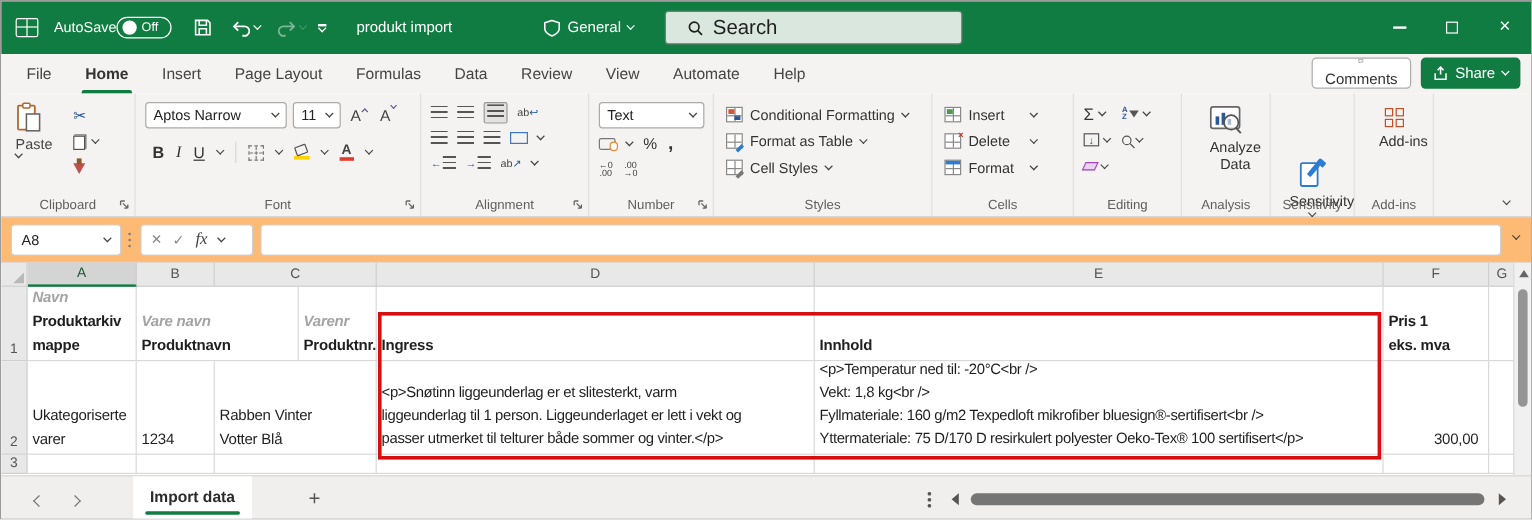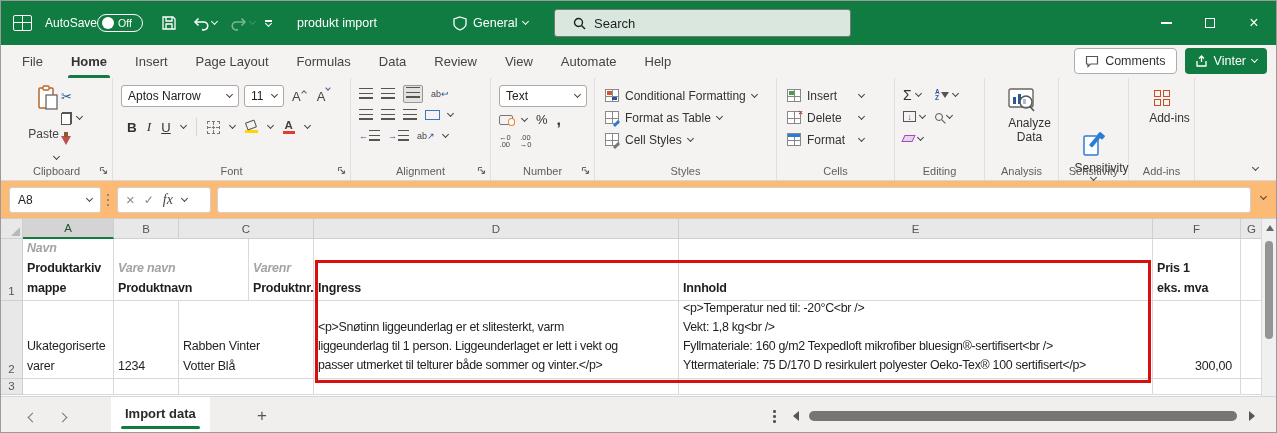--- a/index.html
+++ b/index.html
@@ -27,42 +27,42 @@
   .toggle .pill { width:46px; height:18px; border:1.4px solid #fff; border-radius:10px; display:flex; align-items:center; padding:0 4px; gap:4px; }
   .toggle .knob { width:12px; height:12px; background:#fff; border-radius:50%; }
   .toggle .state { font-size:10.5px; color:#fff; }
   .qat-save { left:160px; }
   .qat-undo { left:192px; gap:3px; }
   .qat-redo { left:230px; gap:3px; opacity:.45; }
   .qat-more { left:264px; flex-direction:column; justify-content:center; gap:2px; }
   .qat-more .bar { width:7px; height:1.3px; background:#fff; }
   .doc-title { left:296px; font-size:12.5px; }
   .privacy { left:452px; gap:6px; font-size:12.5px; }
-  .searchbox { position:absolute; left:553px; top:8px; width:297px; height:28px; background:#d9e7df; border:1px solid #6f7d74; border-radius:3px; display:flex; align-items:center; gap:8px; padding-left:18px; color:#1f1f1f; font-size:13px; }
+  .searchbox { position:absolute; left:553px; top:8px; width:248px; height:28px; background:#d9e7df; border:1px solid #6f7d74; border-radius:3px; display:flex; align-items:center; gap:8px; padding-left:18px; color:#1f1f1f; font-size:17px; }
   .win-btn { position:absolute; top:0; width:44px; height:44px; display:flex; align-items:center; justify-content:center; color:#fff; }
   .win-min { right:88px; } .win-min .bar { width:11px; height:1.4px; background:#fff; }
   .win-max { right:44px; } .win-max .sq { width:10px; height:10px; border:1.3px solid #fff; }
   .win-close { right:0; font-size:16px; }
 
   
   .tabrow { position:relative; height:33px; background:#f5f3f2; display:flex; align-items:center; gap:22px; padding-left:18px; }
   .rtab { position:relative; font-size:13px; color:#444; padding:0 3px; height:100%; display:flex; align-items:center; }
   .rtab.active { font-weight:700; color:#333; }
   .rtab.active::after { content:""; position:absolute; left:0; right:0; bottom:0; height:3px; background:#107c41; border-radius:2px 2px 0 0; }
   .tab-actions { position:absolute; right:9px; top:3px; display:flex; gap:8px; align-items:center; }
-  .btn-comments { display:flex; align-items:center; gap:6px; border:1px solid #adadad; border-radius:4px; background:#fff; height:26px; padding:0 10px; font-size:12.5px; color:#333; }
+  .btn-comments { display:flex; align-items:center; gap:6px; border:1px solid #adadad; border-radius:4px; background:#fff; height:26px; padding:0 10px; font-size:12.5px; color:#333;flex-direction:column; }
   .btn-share { display:flex; align-items:center; gap:6px; border-radius:4px; background:#107c41; height:26px; padding:0 10px; font-size:12.5px; color:#fff; }
 
   
   .ribbon { position:relative; height:103px; background:#f5f3f2; border-bottom:1px solid #d8d6d4; display:flex; }
   .rgroup { position:relative; border-right:1px solid #e1dfdd; height:100%; padding-top:7px; }
   .rcaption { position:absolute; bottom:3px; left:0; right:0; text-align:center; font-size:11px; color:#605e5c; }
   .launcher { position:absolute; bottom:5px; right:4px; }
   .g-clipboard { width:112px; display:flex; }
-  .paste-big { margin-left:12px; width:46px; display:flex; flex-direction:column; align-items:flex-end; gap:16px; }
+  .paste-big { margin-left:12px; width:46px; display:flex; flex-direction:column; align-items:flex-start; gap:2px; }
   .paste-big .lbl { font-size:12px; color:#444; }
   .clip-mini { display:flex; flex-direction:column; gap:4px; margin-left:2px; margin-top:2px; }
   .clip-mini .row { display:flex; align-items:center; gap:5px; height:18px; }
   .scissors { font-size:13px; color:#2b579a; }
   .copy-ic { position:relative; width:11px; height:13px; }
   .copy-ic::before, .copy-ic::after { content:""; position:absolute; width:8px; height:10px; border:1.2px solid #555; background:#fff; }
   .copy-ic::before { right:0; top:0; } .copy-ic::after { left:0; bottom:0; }
   .brush { width:0; height:0; border-left:5px solid transparent; border-right:5px solid transparent; border-top:9px solid #c0504d; position:relative; }
   .brush::before { content:""; position:absolute; left:-2px; top:-13px; width:4px; height:5px; background:#8a5a2b; }
 
@@ -275,21 +275,21 @@
         <svg width="14" height="13" viewBox="0 0 14 13">
             <path d="M1.5 1.5 h11 v7.5 h-7 l-2.5 2.5 v-2.5 h-1.5 z" fill="none" stroke="#555" stroke-width="1.2"></path>
           </svg>
         <span>Comments</span>
       </div>
       <div class="btn-share">
         <svg width="13" height="13" viewBox="0 0 13 13">
             <path d="M2 6 v5 h9 v-5" fill="none" stroke="#fff" stroke-width="1.3"></path>
             <path d="M6.5 7 V1.5 M4 3.5 L6.5 1 L9 3.5" fill="none" stroke="#fff" stroke-width="1.3"></path>
           </svg>
-        <span>Vinter</span>
+        <span>Share</span>
         <span class="chev white"></span>
       </div>
     </div>
   </div>
 
   <div class="ribbon">
 
     <div class="rgroup g-clipboard">
       <div class="paste-big">
         <svg width="22" height="26" viewBox="0 0 22 26">

